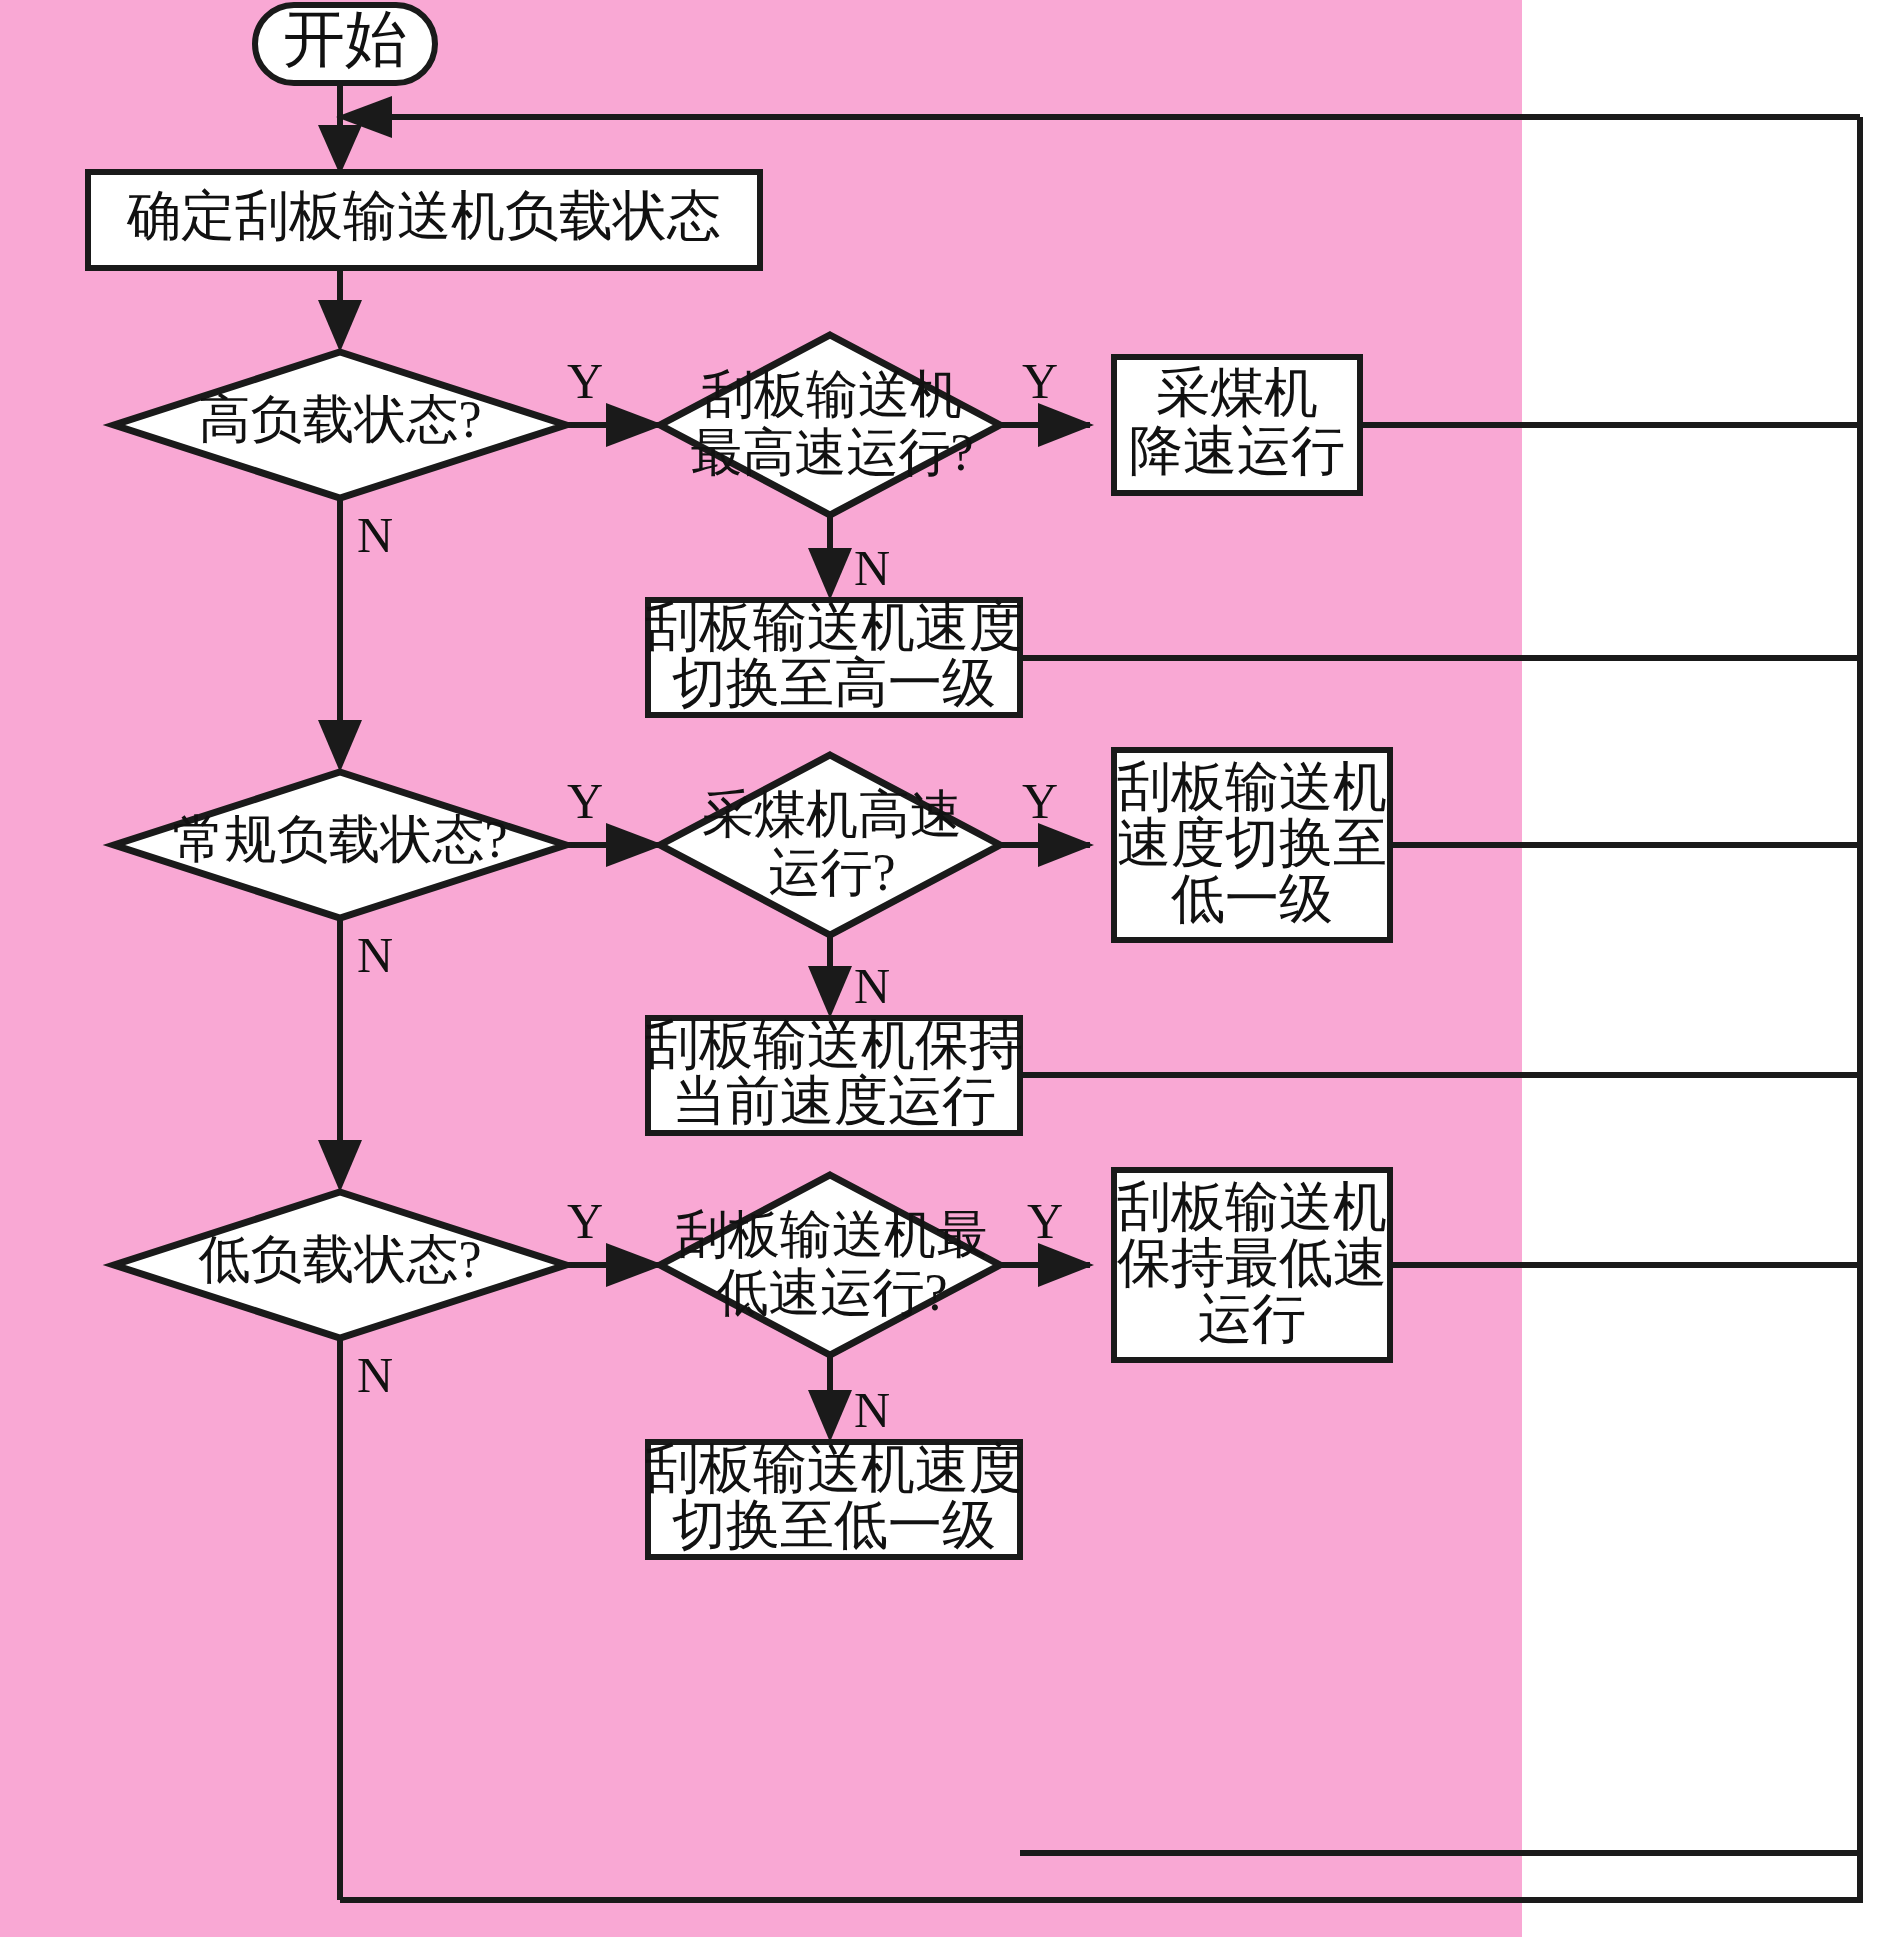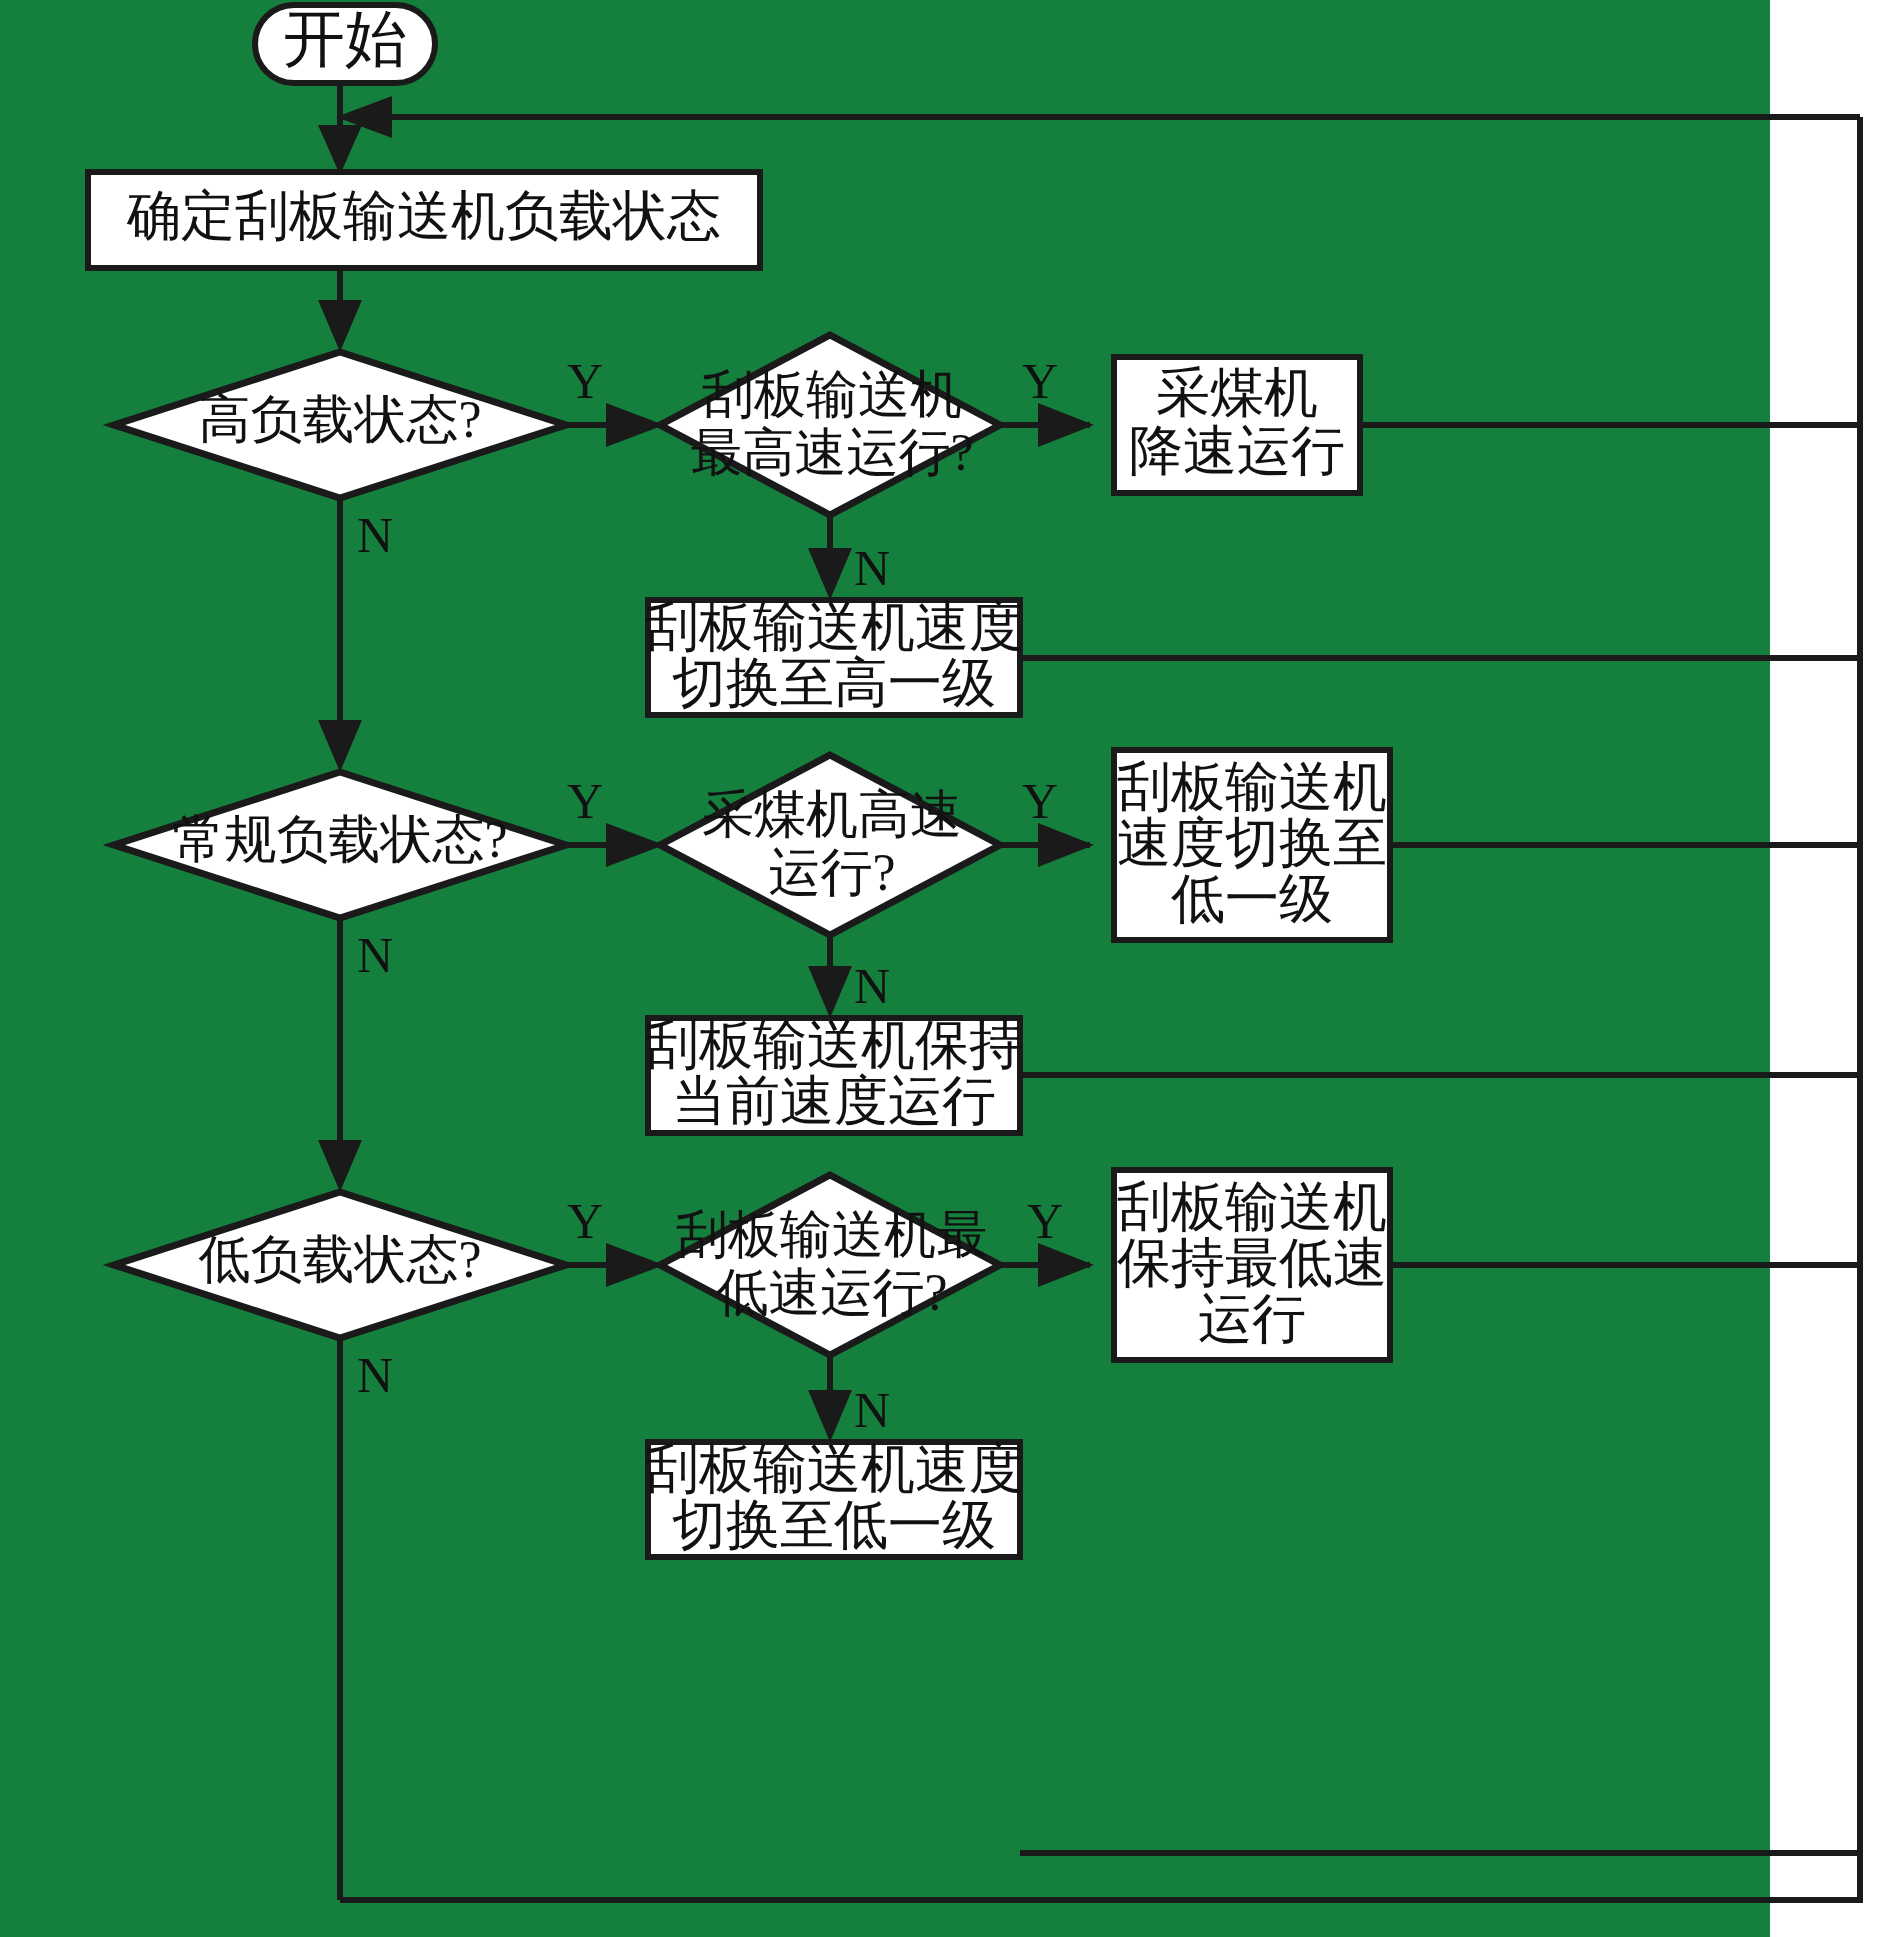--- a/index.html
+++ b/index.html
@@ -8,23 +8,23 @@
     background: #ffffff;
   }
   body {
     width: 1890px;
     height: 1937px;
     font-family: "Liberation Serif", "DejaVu Serif", serif;
     overflow: hidden;
   }
   #flowchart-root {
     position: relative;
-    width: 1770px;
+    width: 1522px;
     height: 1937px;
-    background: #15803d;
+    background: #f9a8d4;
   }
   svg#flow-svg {
     position: absolute;
     left: 0;
     top: 0;
     width: 1890px;
     height: 1937px;
     display: block;
   }
   .shape-stroke {

